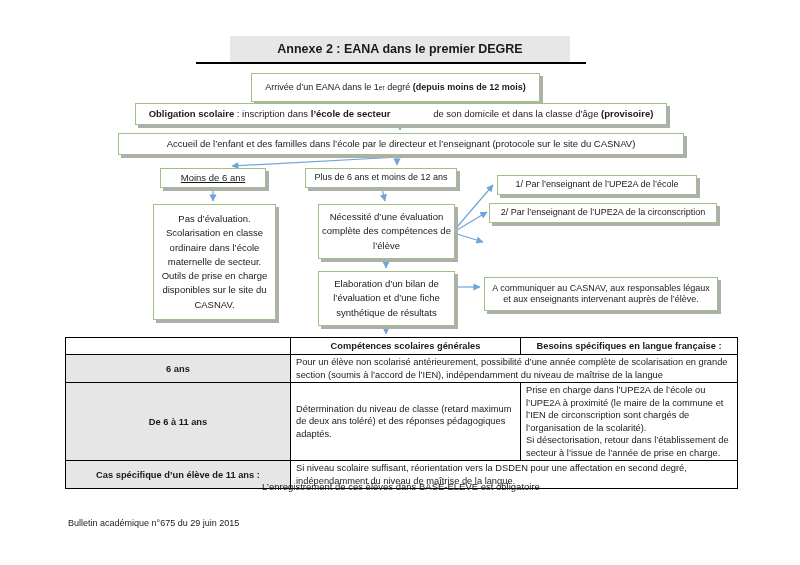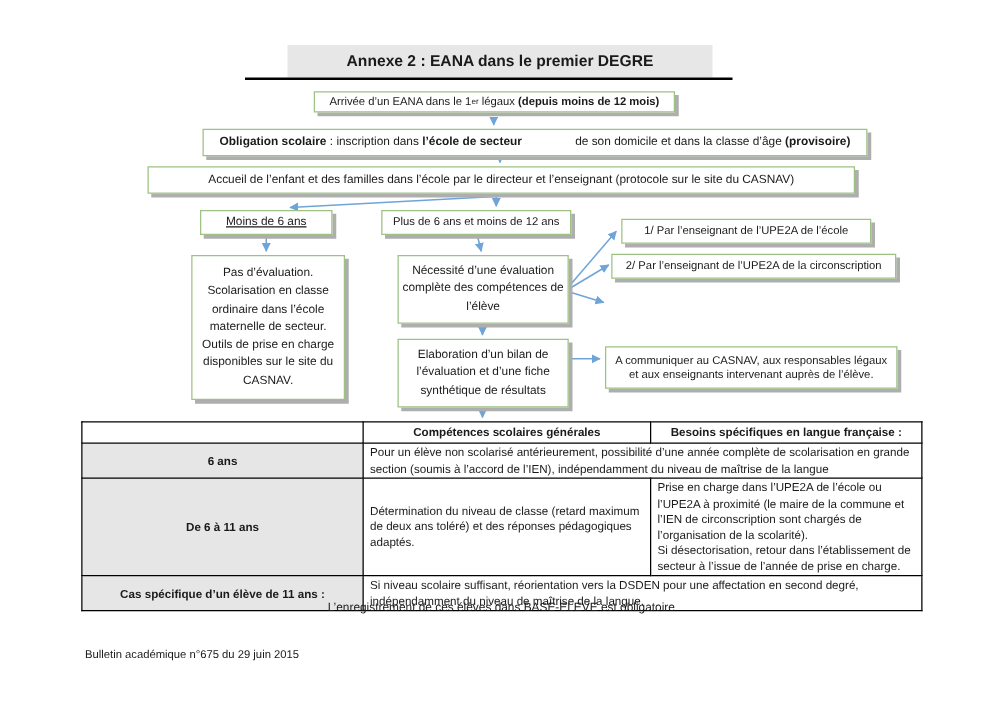--- a/index.html
+++ b/index.html
@@ -51,28 +51,28 @@
       <line x1="382" y1="189" x2="385" y2="201" marker-end="url(#ah)"></line>
       <line x1="457" y1="227" x2="493" y2="185" marker-end="url(#ah)"></line>
       <line x1="457" y1="230" x2="487" y2="212" marker-end="url(#ah)"></line>
       <line x1="457" y1="234" x2="483" y2="242" marker-end="url(#ah)"></line>
       <line x1="386" y1="259" x2="386" y2="268" marker-end="url(#ah)"></line>
       <line x1="455" y1="287" x2="480" y2="287" marker-end="url(#ah)"></line>
       <line x1="386" y1="327" x2="386" y2="334" marker-end="url(#ah)"></line>
     </g>
   </svg>
 
-  <div class="abs fbox small nowrap" style="left:251px;top:73px;width:289px;height:17px;">
+  <div class="abs fbox small nowrap" style="left:251px;top:73px;width:289px;height:29px;">
     <span>Arrivée d’un EANA dans le 1</span>
       <sup>er</sup>
-      <span style="white-space:pre;"> légaux </span>
+      <span style="white-space:pre;"> degré </span>
       <span class="b">(depuis moins de 12 mois)</span>
   </div>
 
-  <div class="abs fbox nowrap" style="left:135px;top:103px;width:532px;height:22px;margin-left:27px;">
+  <div class="abs fbox nowrap" style="left:135px;top:103px;width:532px;height:22px;">
     <span class="b">Obligation scolaire</span>
       <span style="white-space:pre;"> : inscription dans </span>
       <span class="b">l’école de secteur</span>
       <span style="white-space:pre;padding-left:40px;"> de son domicile et dans la classe d’âge </span>
       <span class="b">(provisoire)</span>
   </div>
 
   <div class="abs fbox nowrap" style="left:118px;top:133px;width:566px;height:22px;">Accueil de l’enfant et des familles dans l’école par le directeur et l’enseignant (protocole sur le site du CASNAV)</div>
 
   <div class="abs fbox" style="left:160px;top:168px;width:106px;height:20px;text-decoration:underline;">Moins de 6 ans</div>

